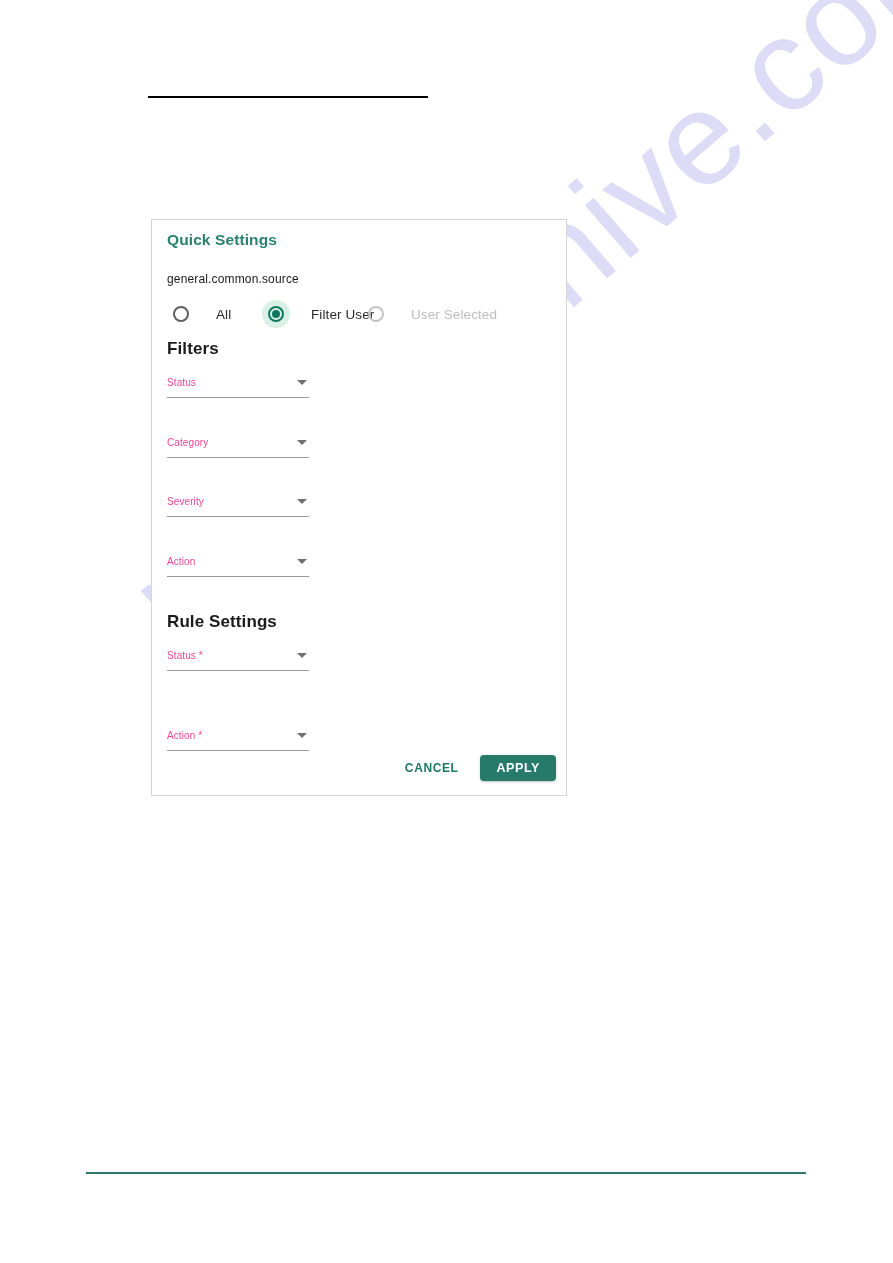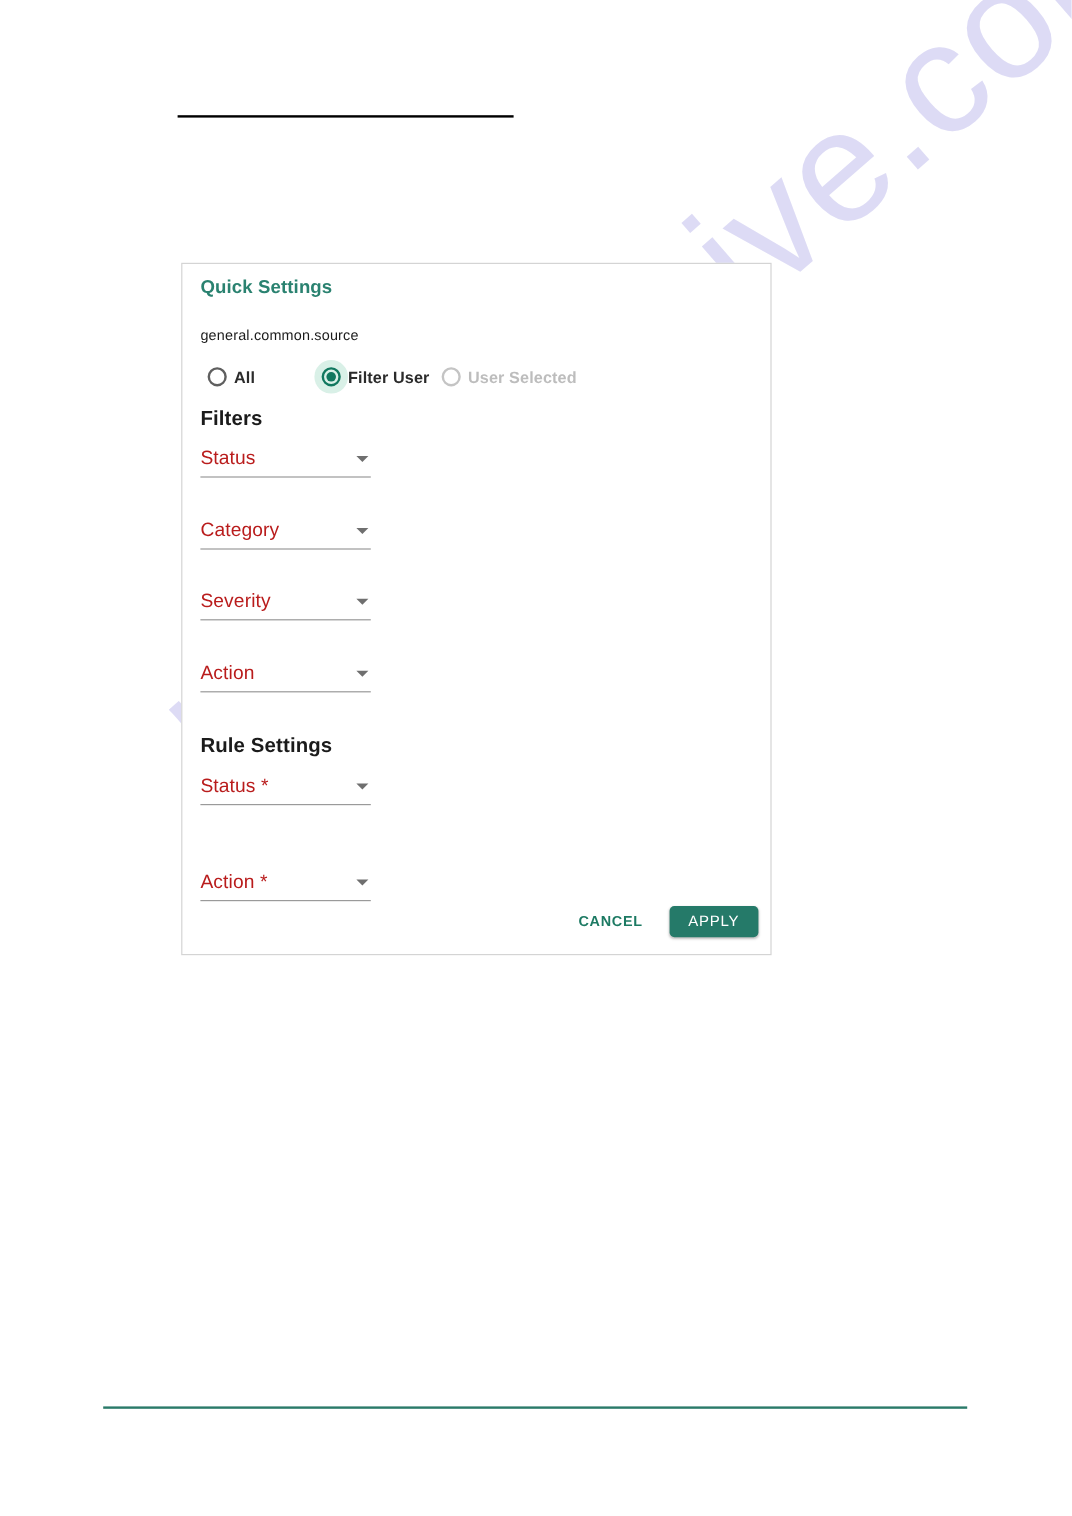--- a/index.html
+++ b/index.html
@@ -53,21 +53,21 @@
     white-space: nowrap;
     pointer-events: none;
     user-select: none;
   }
 
   
   .card {
     position: absolute;
     left: 151px;
     top: 219px;
-    width: 492px;
+    width: 416px;
     height: 577px;
     box-sizing: border-box;
     background: #ffffff;
     border: 1px solid #d4d4d4;
     z-index: 5;
   }
   .card-inner {
     position: relative;
     height: 100%;
     padding: 0;
@@ -145,26 +145,25 @@
     left: 50%;
     top: 50%;
     width: 8px;
     height: 8px;
     margin: -4px 0 0 -4px;
     border-radius: 50%;
     background: #11785f;
   }
 
   .radio-label {
-    margin-left: 0;
+    margin-left: 21px;
     font-size: 13.5px;
     color: #2b2b2b;
     letter-spacing: .1px;
     white-space: nowrap;
-    font-weight: bold;
   }
   .radio-opt.opt-user .radio-label { color: #bdbdbd; }
 
   
   .section-head {
     position: absolute;
     left: 15px;
     font-size: 17px;
     font-weight: 700;
     color: #1b1b1b;
@@ -182,22 +181,22 @@
     cursor: pointer;
   }
   .field-inner {
     position: relative;
     height: 22px;
     border-bottom: 1px solid #9a9a9a;
     display: flex;
     align-items: flex-start;
   }
   .field-label {
-    font-size: 16px;
-    color: #b91c1c;
+    font-size: 10px;
+    color: #ec4899;
     letter-spacing: .1px;
     line-height: 16px;
   }
   .caret {
     position: absolute;
     right: 2px;
     top: 5px;
     width: 0;
     height: 0;
     border-left: 5px solid transparent;
@@ -231,21 +230,21 @@
     color: #1d7a63;
     padding: 8px 10px;
     cursor: pointer;
   }
   .btn-apply {
     background: #257a69;
     border: none;
     border-radius: 4px;
     font-family: "Liberation Sans", sans-serif;
     font-size: 12.5px;
-    font-weight: 400;
+    font-weight: 700;
     letter-spacing: .6px;
     color: #ffffff;
     padding: 6px 16px;
     cursor: pointer;
     box-shadow: 0 1px 2px rgba(0,0,0,.25);
   }
 </style>
 </head>
 <body>
 

